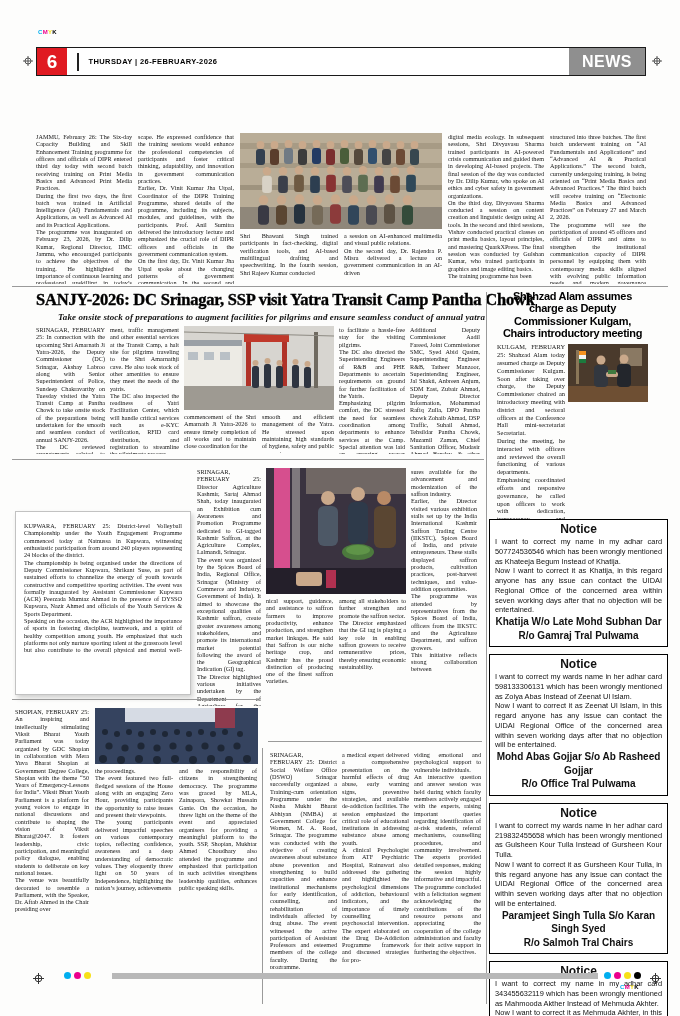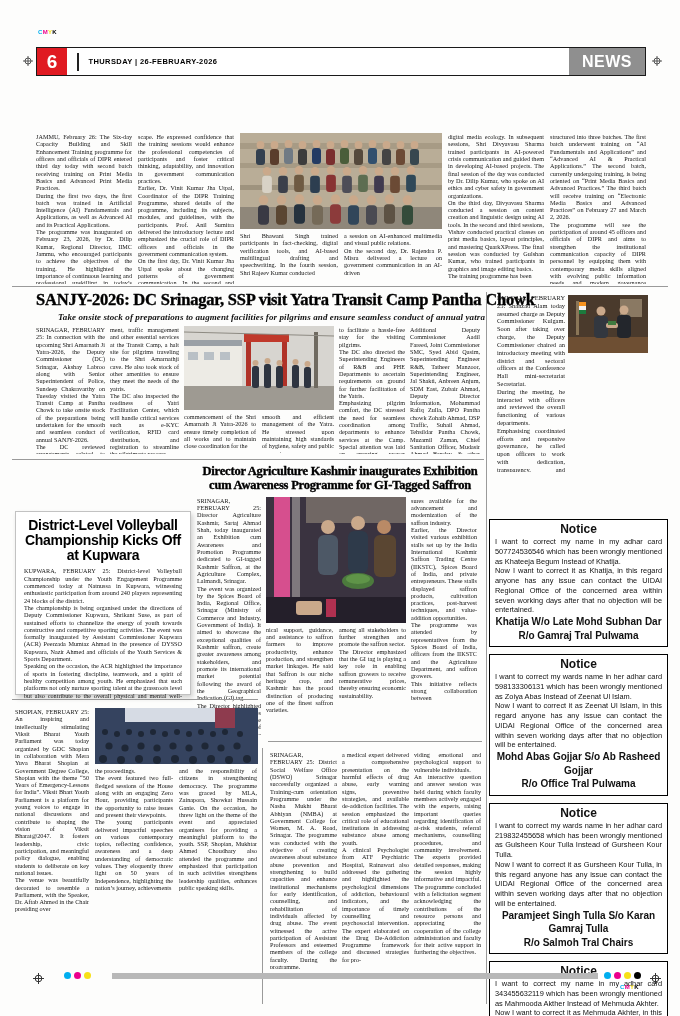--- a/index.html
+++ b/index.html
@@ -191,20 +191,21 @@
         </div>
       </div>
       <div class="col" style="width:66px;height:128px;">to facilitate a hassle-free stay for the visiting pilgrims.
 The DC also directed the Superintending Engineers of R&amp;B and PHE Departments to ascertain requirements on ground for further facilitation of the Yatris.
 Emphasizing pilgrim comfort, the DC stressed the need for seamless coordination among departments to enhance services at the Camp. Special attention was laid on ensuring proper sanitation facilities, availability of clean drinking water, electricity and setting up of Langars (community kitchens) to provide nutritious meals.</div>
       <div class="col" style="width:70px;height:128px;">Additional Deputy Commissioner Aadil Fareed, Joint Commissioner SMC, Syed Abid Qasim, Superintending Engineer R&amp;B, Tatheer Manzoor, Superintending Engineer, Jal Shakti, Anbreen Anjum, SDM East, Zubair Ahmad, Deputy Director Information, Mohammad Rafiq Zulla, DPO Pantha chowk Zohaib Ahmad, DSP Traffic, Suhail Ahmad, Tehsildar Pantha Chowk, Muzamil Zaman, Chief Sanitation Officer, Mudasir Ahmad Banday, &amp; other senior Officers of Police and District Administration Srinagar accompanied the DC and the SSP during the visit.</div>
     </div>
   </div>
 
   <div class="abs" style="left:497px;top:290px;width:151px;">
+    <div class="sans-head" style="font-size:11px;line-height:1.12;">Shahzad Alam assumes charge as Deputy Commissioner Kulgam, Chairs introductory meeting</div>
     <div style="margin-top:4px;height:178px;overflow:hidden;">
       <div class="photo" style="float:right;width:80px;height:58px;margin:1px 0 2px 3px;" aria-label="Shahzad Alam assuming charge as Deputy Commissioner Kulgam">
         <svg width="80" height="58" viewBox="0 0 80 58">
           <rect width="80" height="58" fill="#4a3a2c"></rect>
           <rect x="52" y="4" width="22" height="18" fill="#c9b89a" opacity=".5"></rect>
           <g>
               <rect x="8" y="6" width="3" height="34" fill="#8a7658"></rect>
               <rect x="11" y="7" width="7" height="4" fill="#f5921e"></rect>
               <rect x="11" y="11" width="7" height="4" fill="#f2f2f2"></rect>
               <rect x="11" y="15" width="7" height="4" fill="#1c7a3d"></rect>
@@ -227,29 +228,27 @@
 Emphasising coordinated efforts and responsive governance, he called upon officers to work with dedication, transparency, and accountability to ensure effective implementation of government schemes and timely redressal of public grievances.
 He stressed the importance of strengthening public service delivery mechanisms and maintaining close coordination among departments for achieving developmental goals of the district.
 Senior officers from various line departments attended the meeting.</div>
     </div>
   </div>
 
   <div class="abs rule-v" style="left:486px;top:292px;height:712px;"></div>
   <div class="abs rule-h" style="left:12px;top:459px;width:472px;"></div>
 
   <div class="abs vbox" style="left:15px;top:511px;width:176px;height:184px;">
-    <div class="sans-head" style="font-size:14px;line-height:1.08;">District-Level Volleyball Championship Kicks Off at Kupwara</div>
     <div class="col" style="margin-top:4px;height:132px;">KUPWARA, FEBRUARY 25: District-level Volleyball Championship under the Youth Engagement Programme commenced today at Natnussa in Kupwara, witnessing enthusiastic participation from around 240 players representing 24 blocks of the district.
 The championship is being organised under the directions of Deputy Commissioner Kupwara, Shrikant Suse, as part of sustained efforts to channelize the energy of youth towards constructive and competitive sporting activities. The event was formally inaugurated by Assistant Commissioner Kupwara (ACR) Peerzada Mumtaz Ahmad in the presence of DYSSO Kupwara, Nazir Ahmed and officials of the Youth Services &amp; Sports Department.
 Speaking on the occasion, the ACR highlighted the importance of sports in fostering discipline, teamwork, and a spirit of healthy competition among youth. He emphasized that such platforms not only nurture sporting talent at the grassroots level but also contribute to the overall physical and mental well-being of young participants.
 The Youth Services &amp; Sports Department has devised a comprehensive calendar of sports activities across the district to ensure sustained engagement of youth in positive pursuits. The initiative aims to provide equal opportunities to aspiring sportspersons from all blocks and to identify promising talent for higher-level competitions.</div>
   </div>
 
   <div class="abs" style="left:197px;top:464px;width:286px;">
-    <div class="ser-head" style="font-size:12.5px;line-height:1.15;letter-spacing:-.2px;">Director Agriculture Kashmir inaugurates Exhibition cum Awareness Programme for GI-Tagged Saffron</div>
     <div class="cols" style="gap:5px;margin-top:4px;height:238px;">
       <div class="col" style="width:64px;height:238px;">SRINAGAR, FEBRUARY 25: Director Agriculture Kashmir, Sartaj Ahmad Shah, today inaugurated an Exhibition cum Awareness and Promotion Programme dedicated to GI-tagged Kashmir Saffron, at the Agriculture Complex, Lalmandi, Srinagar.
 The event was organized by the Spices Board of India, Regional Office, Srinagar (Ministry of Commerce and Industry, Government of India). It aimed to showcase the exceptional qualities of Kashmir saffron, create greater awareness among stakeholders, and promote its international market potential following the award of the Geographical Indication (GI) tag.
 The Director highlighted various initiatives undertaken by the Department of Agriculture for the promotion and development of GI-tagged saffron. He reaffirmed the department’s full commitment to providing tech-</div>
       <div style="width:140px;">
         <div class="photo" style="width:140px;height:126px;" aria-label="Director Agriculture Kashmir at GI-tagged saffron exhibition">
           <svg width="140" height="126" viewBox="0 0 140 126">
             <rect width="140" height="126" fill="#3a3340"></rect>
             <rect x="8" y="0" width="16" height="100" fill="#d64f8e"></rect>
               <rect x="26" y="0" width="8" height="100" fill="#e8e4da" opacity=".4"></rect>
@@ -367,21 +366,21 @@
       <div class="notice-title">Notice</div>
       <div class="notice-body">I want to correct my wards name in her adhar card 598133306131 which has been wrongly mentioned as Zoiya Abas Instead of Zeenat Ul Islam.
 Now I want to correct it as Zeenat Ul Islam, in this regard anyone has any issue can contact the UIDAI Regional Office of the concerned area within seven working days after that no objection will be entertained.</div>
       <div class="notice-sig">Mohd Abas Gojjar S/o Ab Rasheed Gojjar</div>
       <div class="notice-sig">R/o Office Tral Pulwama</div>
     </div>
     <div class="notice">
       <div class="notice-title">Notice</div>
       <div class="notice-body">I want to correct my wards name in her adhar card 219832455658 which has been wrongly mentioned as Gulsheen Kour Tulla Instead of Gursheen Kour Tulla.
 Now I want to correct it as Gursheen Kour Tulla, in this regard anyone has any issue can contact the UIDAI Regional Office of the concerned area within seven working days after that no objection will be entertained.</div>
-      <div class="notice-sig">Paramjeet Singh Tulla S/o Karan Gamraj Tulla</div>
+      <div class="notice-sig">Paramjeet Singh Tulla S/o Karan Singh Syed</div>
       <div class="notice-sig">R/o Salmoh Tral Chairs</div>
     </div>
     <div class="notice">
       <div class="notice-title">Notice</div>
       <div class="notice-body">I want to correct my name in my adhar card 343455632119 which has been wrongly mentioned as Mahmooda Akther Instead of Mehmuda Akhter.
 Now I want to correct it as Mehmuda Akhter, in this regard anyone has any issue can contact the UIDAI Regional Office of the concerned area within seven working days after that no objection will be entertained.</div>
       <div class="notice-sig">Mehmuda Akhter W/o Nisar Ahmad Teli</div>
 
     </div>
   </div>

